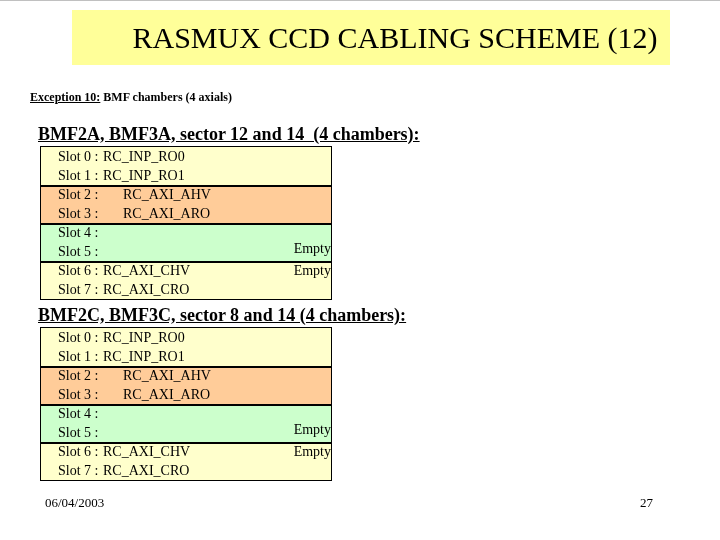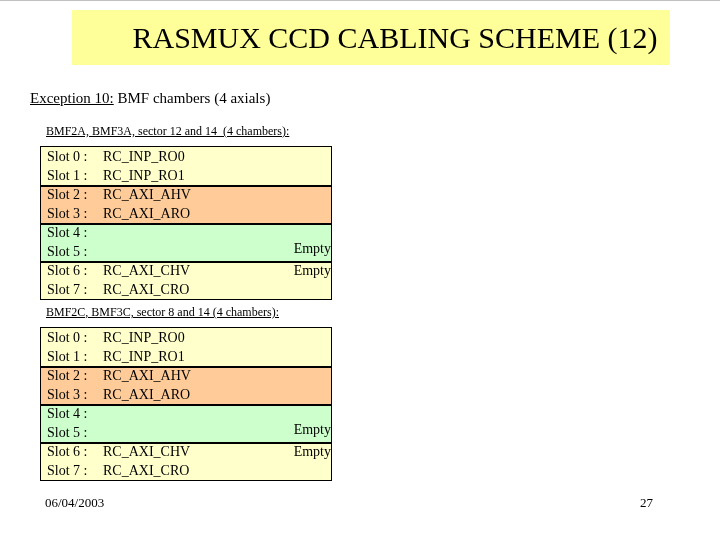--- a/index.html
+++ b/index.html
@@ -35,32 +35,32 @@
   .title-banner .title-text {
     font-size: 30px;
     letter-spacing: 0px;
     white-space: pre;
     margin-left: 48px;
   }
   .exception-line {
     position: absolute;
     left: 30px;
     top: 90px;
-    font-size: 15px;
-    font-weight: normal;
+    font-size: 12px;
+    font-weight: bold;
     white-space: pre;
   }
   .exception-line .underlined {
     text-decoration: underline;
   }
   .section-header {
     position: absolute;
-    left: 46px;
-    font-size: 12px;
-    font-weight: normal;
+    left: 38px;
+    font-size: 18px;
+    font-weight: bold;
     text-decoration: underline;
     white-space: pre;
   }
   .section-header.first  { top: 124px; }
   .section-header.second { top: 305px; }
   .slot-table {
     position: absolute;
     left: 40px;
     width: 290px;
     border: 1px solid #000000;
@@ -74,26 +74,26 @@
     font-size: 14px;
     display: flex;
     box-sizing: border-box;
     white-space: pre;
   }
   .row.pair-start {
     border-top: 2px solid #000000;
     line-height: 16px;
   }
   .row.c-yellow { background: var(--row-yellow, #ffffcc); }
-  .row.c-orange { background: var(--row-orange, #ffcc99); }
+  .row.c-orange { background: var(--row-orange, #ffcc99); gap: 20px; }
   .row.c-green  { background: var(--row-green,  #ccffcc); flex-direction: column; }
   .slot-label {
     display: inline-block;
     width: 62px;
-    padding-left: 6px;
+    padding-left: 17px;
     box-sizing: border-box;
   }
   .slot-value {
     display: inline-block;
     text-align: right;
   }
   .footer-date {
     position: absolute;
     left: 45px;
     top: 495px;

